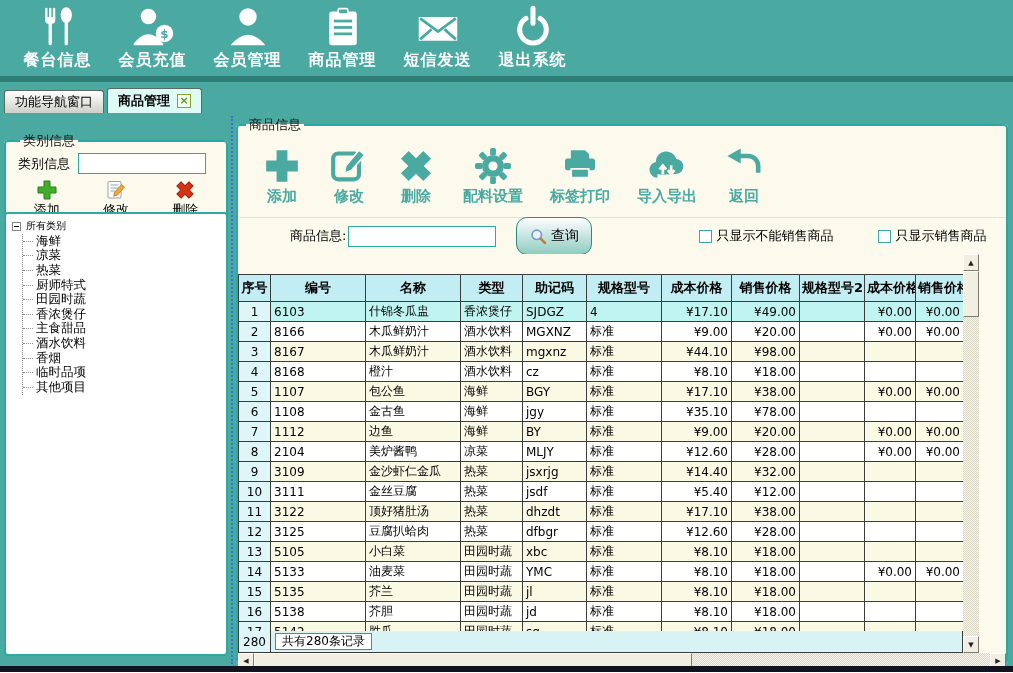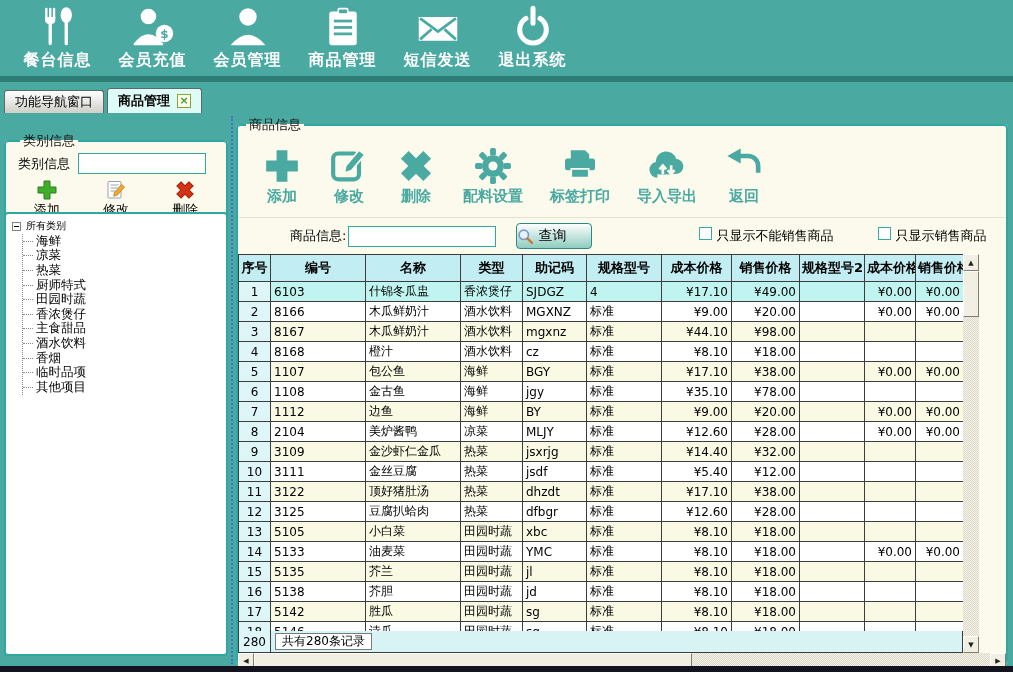--- a/index.html
+++ b/index.html
@@ -53,31 +53,31 @@
   .gb-prod { position:absolute; left:236px; top:116px; width:772px; height:548px; }
   .rp-toolbar { height:84px; display:flex; align-items:center; padding-left:24px; gap:27px;
                 border-bottom:1px solid #E6E3D2; }
   .rp-btn { display:flex; flex-direction:column; align-items:center; cursor:pointer; }
   .rp-btn svg { width:40px; height:40px; }
   .rp-btn span { font-size:15px; font-weight:bold; color:#4AA9A1; margin-top:1px; }
 
   .rp-search { height:36px; display:flex; align-items:center; font-size:13px; padding-left:52px; }
   .rp-search label { margin-right:2px; }
   .rp-search input[type=text] { width:148px; height:21px; border:1px solid #2EA8A0; background:#fff; outline:none; font-size:13px; padding:0 3px; }
-  .query-btn { margin-left:20px; width:76px; height:26px; display:flex; align-items:center; justify-content:flex-start; gap:4px;
-               background:linear-gradient(#fefefe,#8fccc0); border:1px solid #2E8A80; border-radius:4px;
+  .query-btn { margin-left:20px; width:76px; height:38px; display:flex; align-items:center; justify-content:center; gap:4px;
+               background:linear-gradient(#fefefe,#8fccc0); border:1px solid #2E8A80; border-radius:11px;
                font-size:14px; color:#000; cursor:pointer; }
-  .cb-group { display:flex; gap:4px; cursor:pointer;padding-left:45px; }
+  .cb-group { display:flex; align-items:center; gap:4px; cursor:pointer;padding-left:45px; }
   .cb1 { margin-left:62px; } .cb2 { }
   .cb { width:13px; height:13px; border:1px solid #3AA9A1; background:#fff; flex:0 0 auto; }
 
   .rp-grid { display:flex; }
   .grid-left { width:725px; }
   .table-wrap { height:377px; overflow:hidden; background:#FBFAEC; }
-  table { border-collapse:collapse; table-layout:fixed; width:725px; }
+  table { border-collapse:collapse; table-layout:fixed; width:725px;margin-top:20px; }
   th { height:27px; background:#C2EDF2; border:1px solid #3c3c3c; font-size:13px; font-weight:bold; color:#000; padding:0 2px; overflow:hidden; white-space:nowrap; }
   td { height:20px; border:1px solid #3c3c3c; font-size:12px; padding:0 3px; overflow:hidden; white-space:nowrap; background:#fff; }
   col.c0{width:32px} col.c1{width:95px} col.c2{width:95px} col.c3{width:62px} col.c4{width:64px}
   col.c5{width:75px} col.c6{width:70px} col.c7{width:68px} col.c8{width:65px} col.c9{width:51px} col.c10{width:48px}
   td.c0 { background:#DFF6F8 !important; text-align:center; }
   td.c6, td.c7, td.c9, td.c10 { text-align:right; }
   tbody tr:nth-child(odd) td { background:#FAF9E3; }
   tbody tr.selected td { background:#BFF4F0; }
 
   .grid-status { height:22px; background:#D8F3F3; border:1px solid #3c3c3c; border-top:none; display:flex; align-items:center; }

